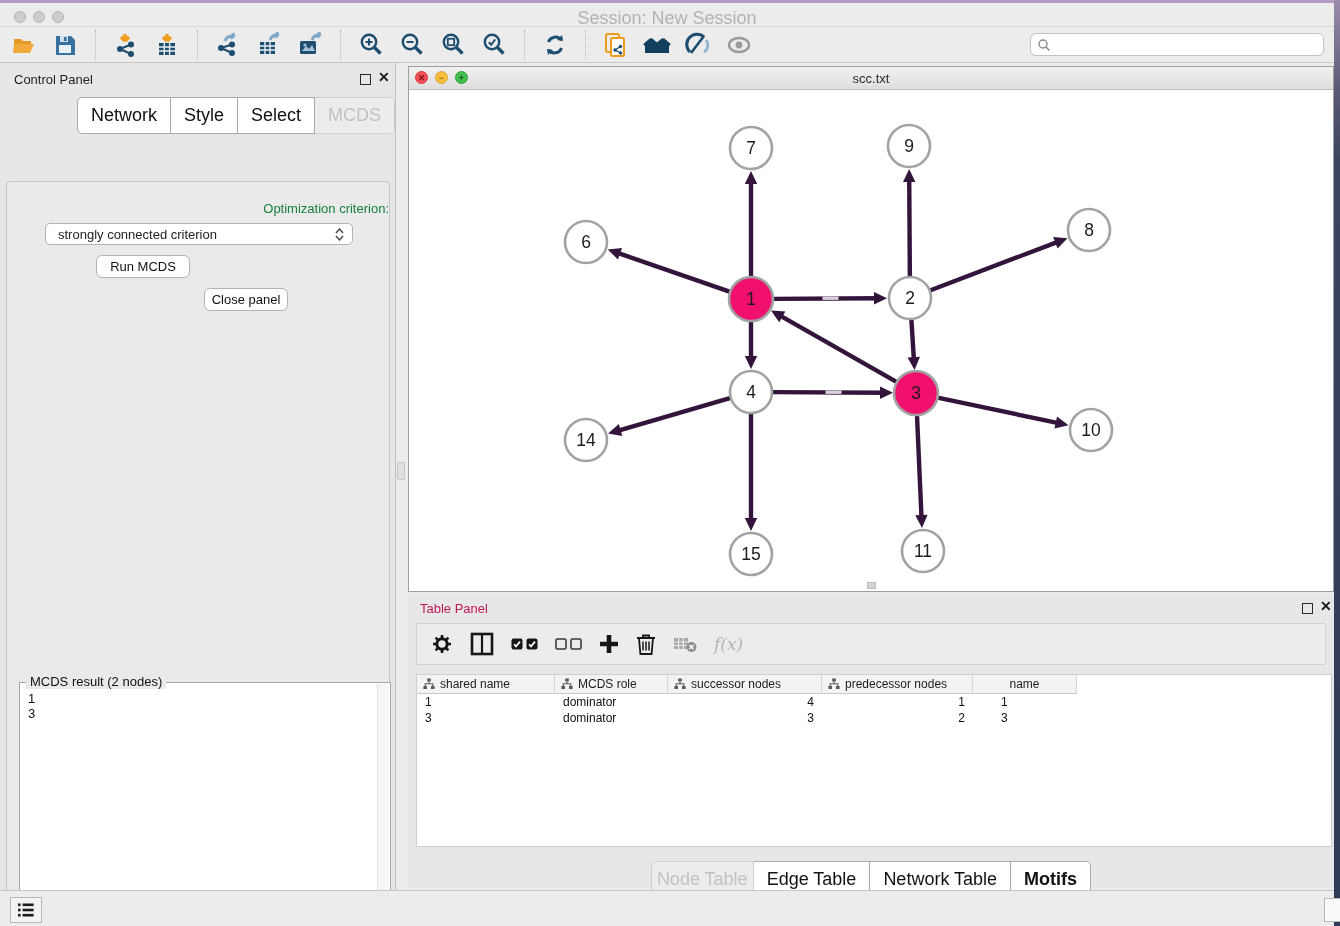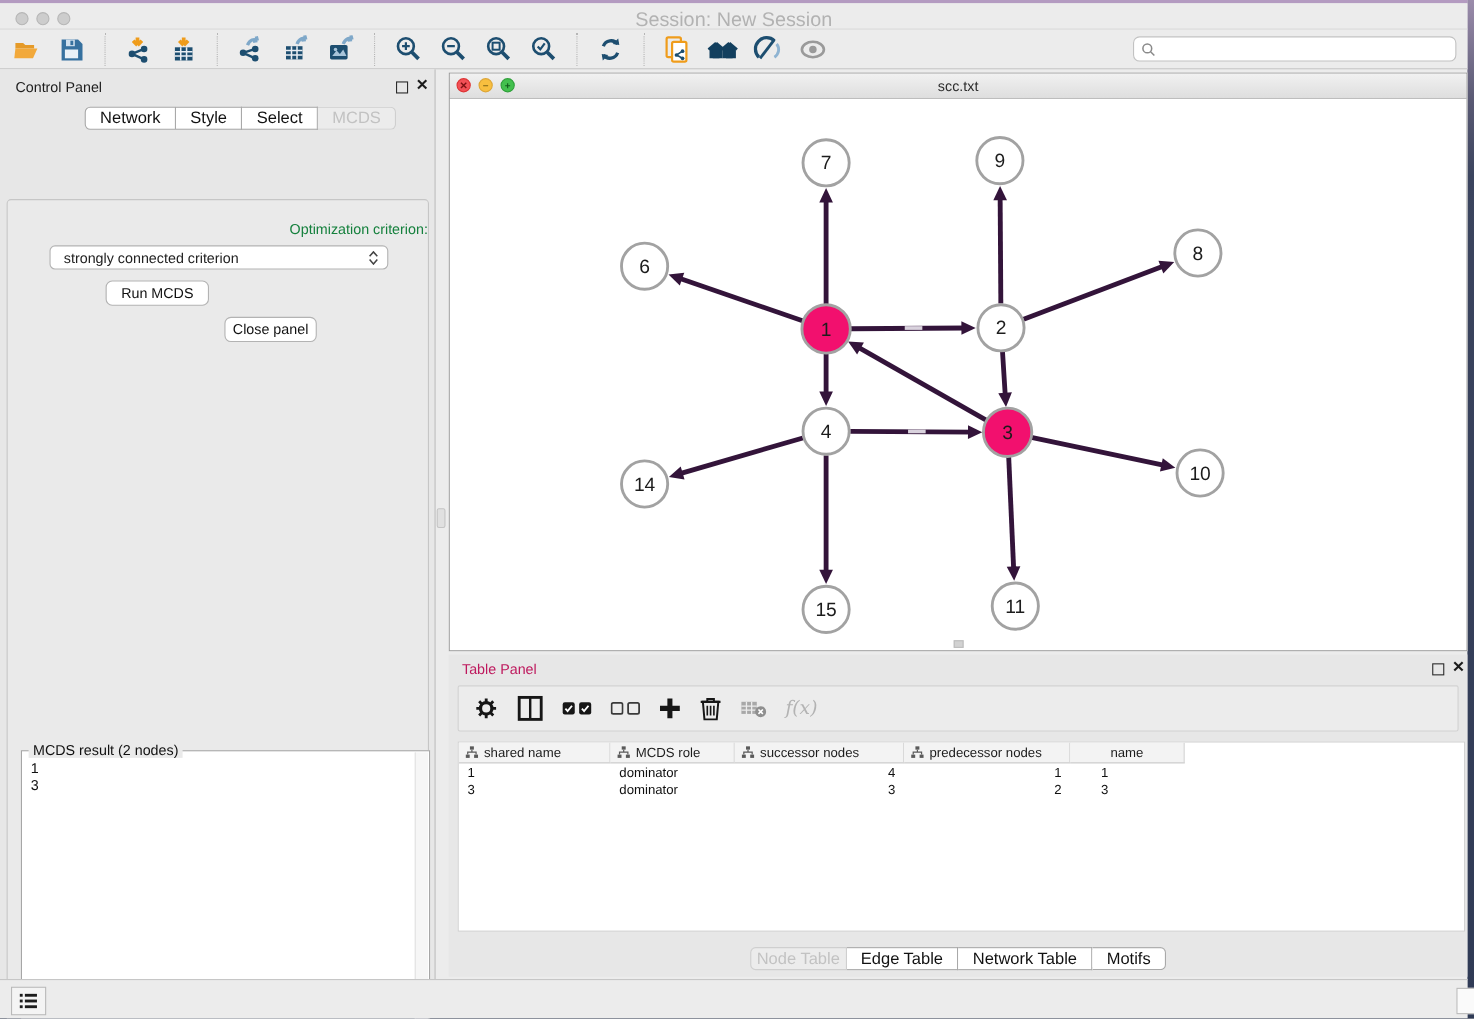--- a/index.html
+++ b/index.html
@@ -30,21 +30,21 @@
   .searchbox input { border:none; outline:none; flex:1; font-size:12px; font-family:inherit; background:transparent;}
 
   
   .control-panel { position:absolute; left:0; top:63px; width:396px; height:827px;
     background:#e7e7e7; border-right:1px solid #bfbfbf; }
   .panel-title { position:absolute; left:14px; top:9px; font-size:13px; color:#1e1e1e; }
   .float-ic { position:absolute; width:11px; height:11px; border:1.6px solid #2b2b2b; top:11px; }
   .close-ic { position:absolute; top:6px; font-size:14px; font-weight:bold; color:#1b1b1b; }
   .cp-float{ left:360px;} .cp-close{ left:378px;}
 
-  .seg-tabs { position:absolute; display:flex; height:21px; font-size:15px; }
+  .seg-tabs { position:absolute; display:flex; height:37px; font-size:18px; }
   .seg-tab { display:flex; align-items:center; justify-content:center; background:#fff; color:#111;
     border:1px solid #a9a9a9; border-left:none; padding:0 2px; cursor:default;}
   .seg-tab:first-child { border-left:1px solid #a9a9a9; border-radius:5px 0 0 5px; }
   .seg-tab:last-child { border-radius:0 5px 5px 0; }
   .seg-tab.active { background:#ececec; color:#c2c2c2; border-color:#cfcfcf; }
 
   .cp-content { position:absolute; left:6px; top:118px; width:384px; height:760px;
     background:#eaeaea; border:1px solid #c6c6c6; border-radius:4px; }
   .opt-label { position:absolute; top:19px; width:100%; text-align:right; font-size:13px; color:#15803d; }
   .dropdown { position:absolute; left:38px; top:41px; width:308px; height:22px; background:#fff;
@@ -495,21 +495,21 @@
             <div class="td-cell td-left td-name" style="width: 104px;">3</div>
           </div>
         </div>
     </div>
 
     <div class="tp-tabs-wrap">
       <div class="seg-tabs" id="table-tabs" style="position:relative;">
           <div class="seg-tab active" style="padding: 0px 5px;">Node Table</div>
           <div class="seg-tab" style="padding: 0px 13px;">Edge Table</div>
           <div class="seg-tab" style="padding: 0px 13px;">Network Table</div>
-          <div class="seg-tab" style="padding: 0px 13px;">Motifs</div>
+          <div class="seg-tab" style="padding: 0px 13px; font-weight: bold;">Motifs</div>
         </div>
     </div>
   </div>
 
   <div class="statusbar">
     <div class="sb-listbtn">
       <svg width="18" height="16" viewBox="0 0 18 16">
           <g fill="#1c1c1c">
             <rect x="1" y="1.5" width="2.6" height="2.6"></rect>
             <rect x="5.6" y="1.5" width="11" height="2.6"></rect>

